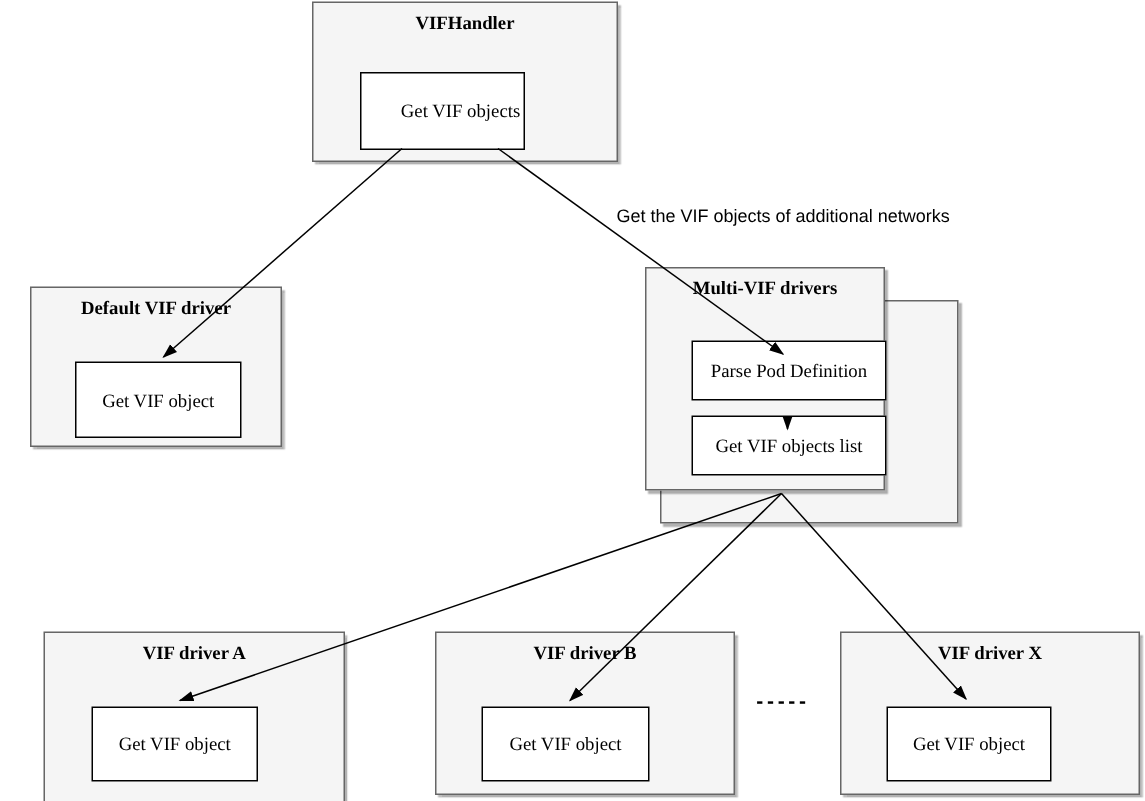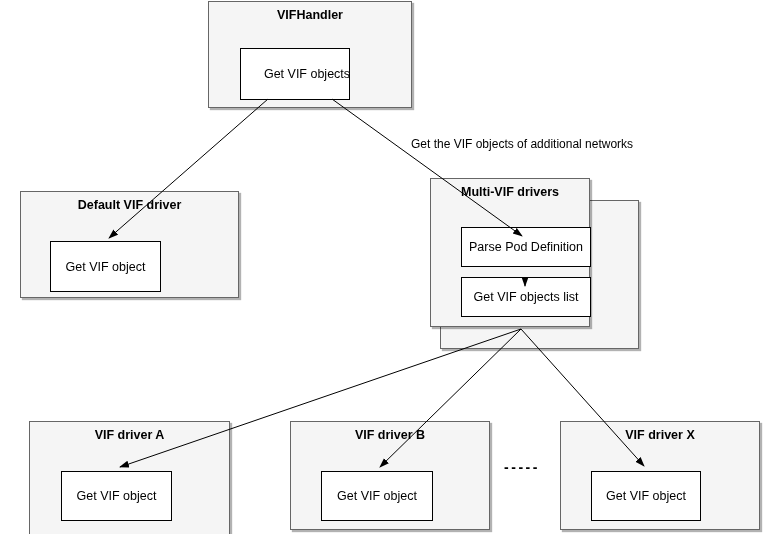--- a/index.html
+++ b/index.html
@@ -19,20 +19,21 @@
     width:763px;height:534px;
     background:var(--page-bg);
     overflow:hidden;
   }
   .group{
     position:absolute;
     background:var(--group-fill);
     border:1px solid var(--group-border);
     box-shadow:2px 2px 1px rgba(0,0,0,0.30);
     z-index:1;
+    font-family:Liberation Serif, serif;
   }
   .group-title{
     position:absolute;
     left:0;right:0;top:6px;
     text-align:center;
     font-size:12.5px;
     font-weight:bold;
     line-height:14px;
     white-space:nowrap;
   }
@@ -72,21 +73,21 @@
     width:40px;
     font-size:14px;
     font-weight:bold;
     letter-spacing:2.5px;
     text-align:center;
     z-index:2;
   }
   
   #node-vifhandler{left:208px;top:1px;width:204px;height:107px;}
   #node-vifhandler .leaf{left:31px;top:46px;width:110px;height:52px;padding-left:24px;}
-  #node-default{left:20px;top:191px;width:219px;height:107px;}
+  #node-default{left:20px;top:191px;width:168px;height:107px;}
   #node-default .leaf{left:29px;top:49px;width:111px;height:51px;}
   #node-multi-back{left:440px;top:200px;width:199px;height:149px;}
   #node-multi{left:430px;top:178px;width:160px;height:149px;}
   #node-multi .leaf-1{left:30px;top:48px;width:130px;height:40px;}
   #node-multi .leaf-2{left:30px;top:98px;width:130px;height:40px;}
   #node-driver-a{left:29px;top:421px;width:201px;height:126px;}
   #node-driver-a .leaf{left:31px;top:49px;width:111px;height:50px;}
   #node-driver-b{left:290px;top:421px;width:200px;height:109px;}
   #node-driver-b .leaf{left:30px;top:49px;width:112px;height:50px;}
   #node-driver-x{left:560px;top:421px;width:200px;height:109px;}

